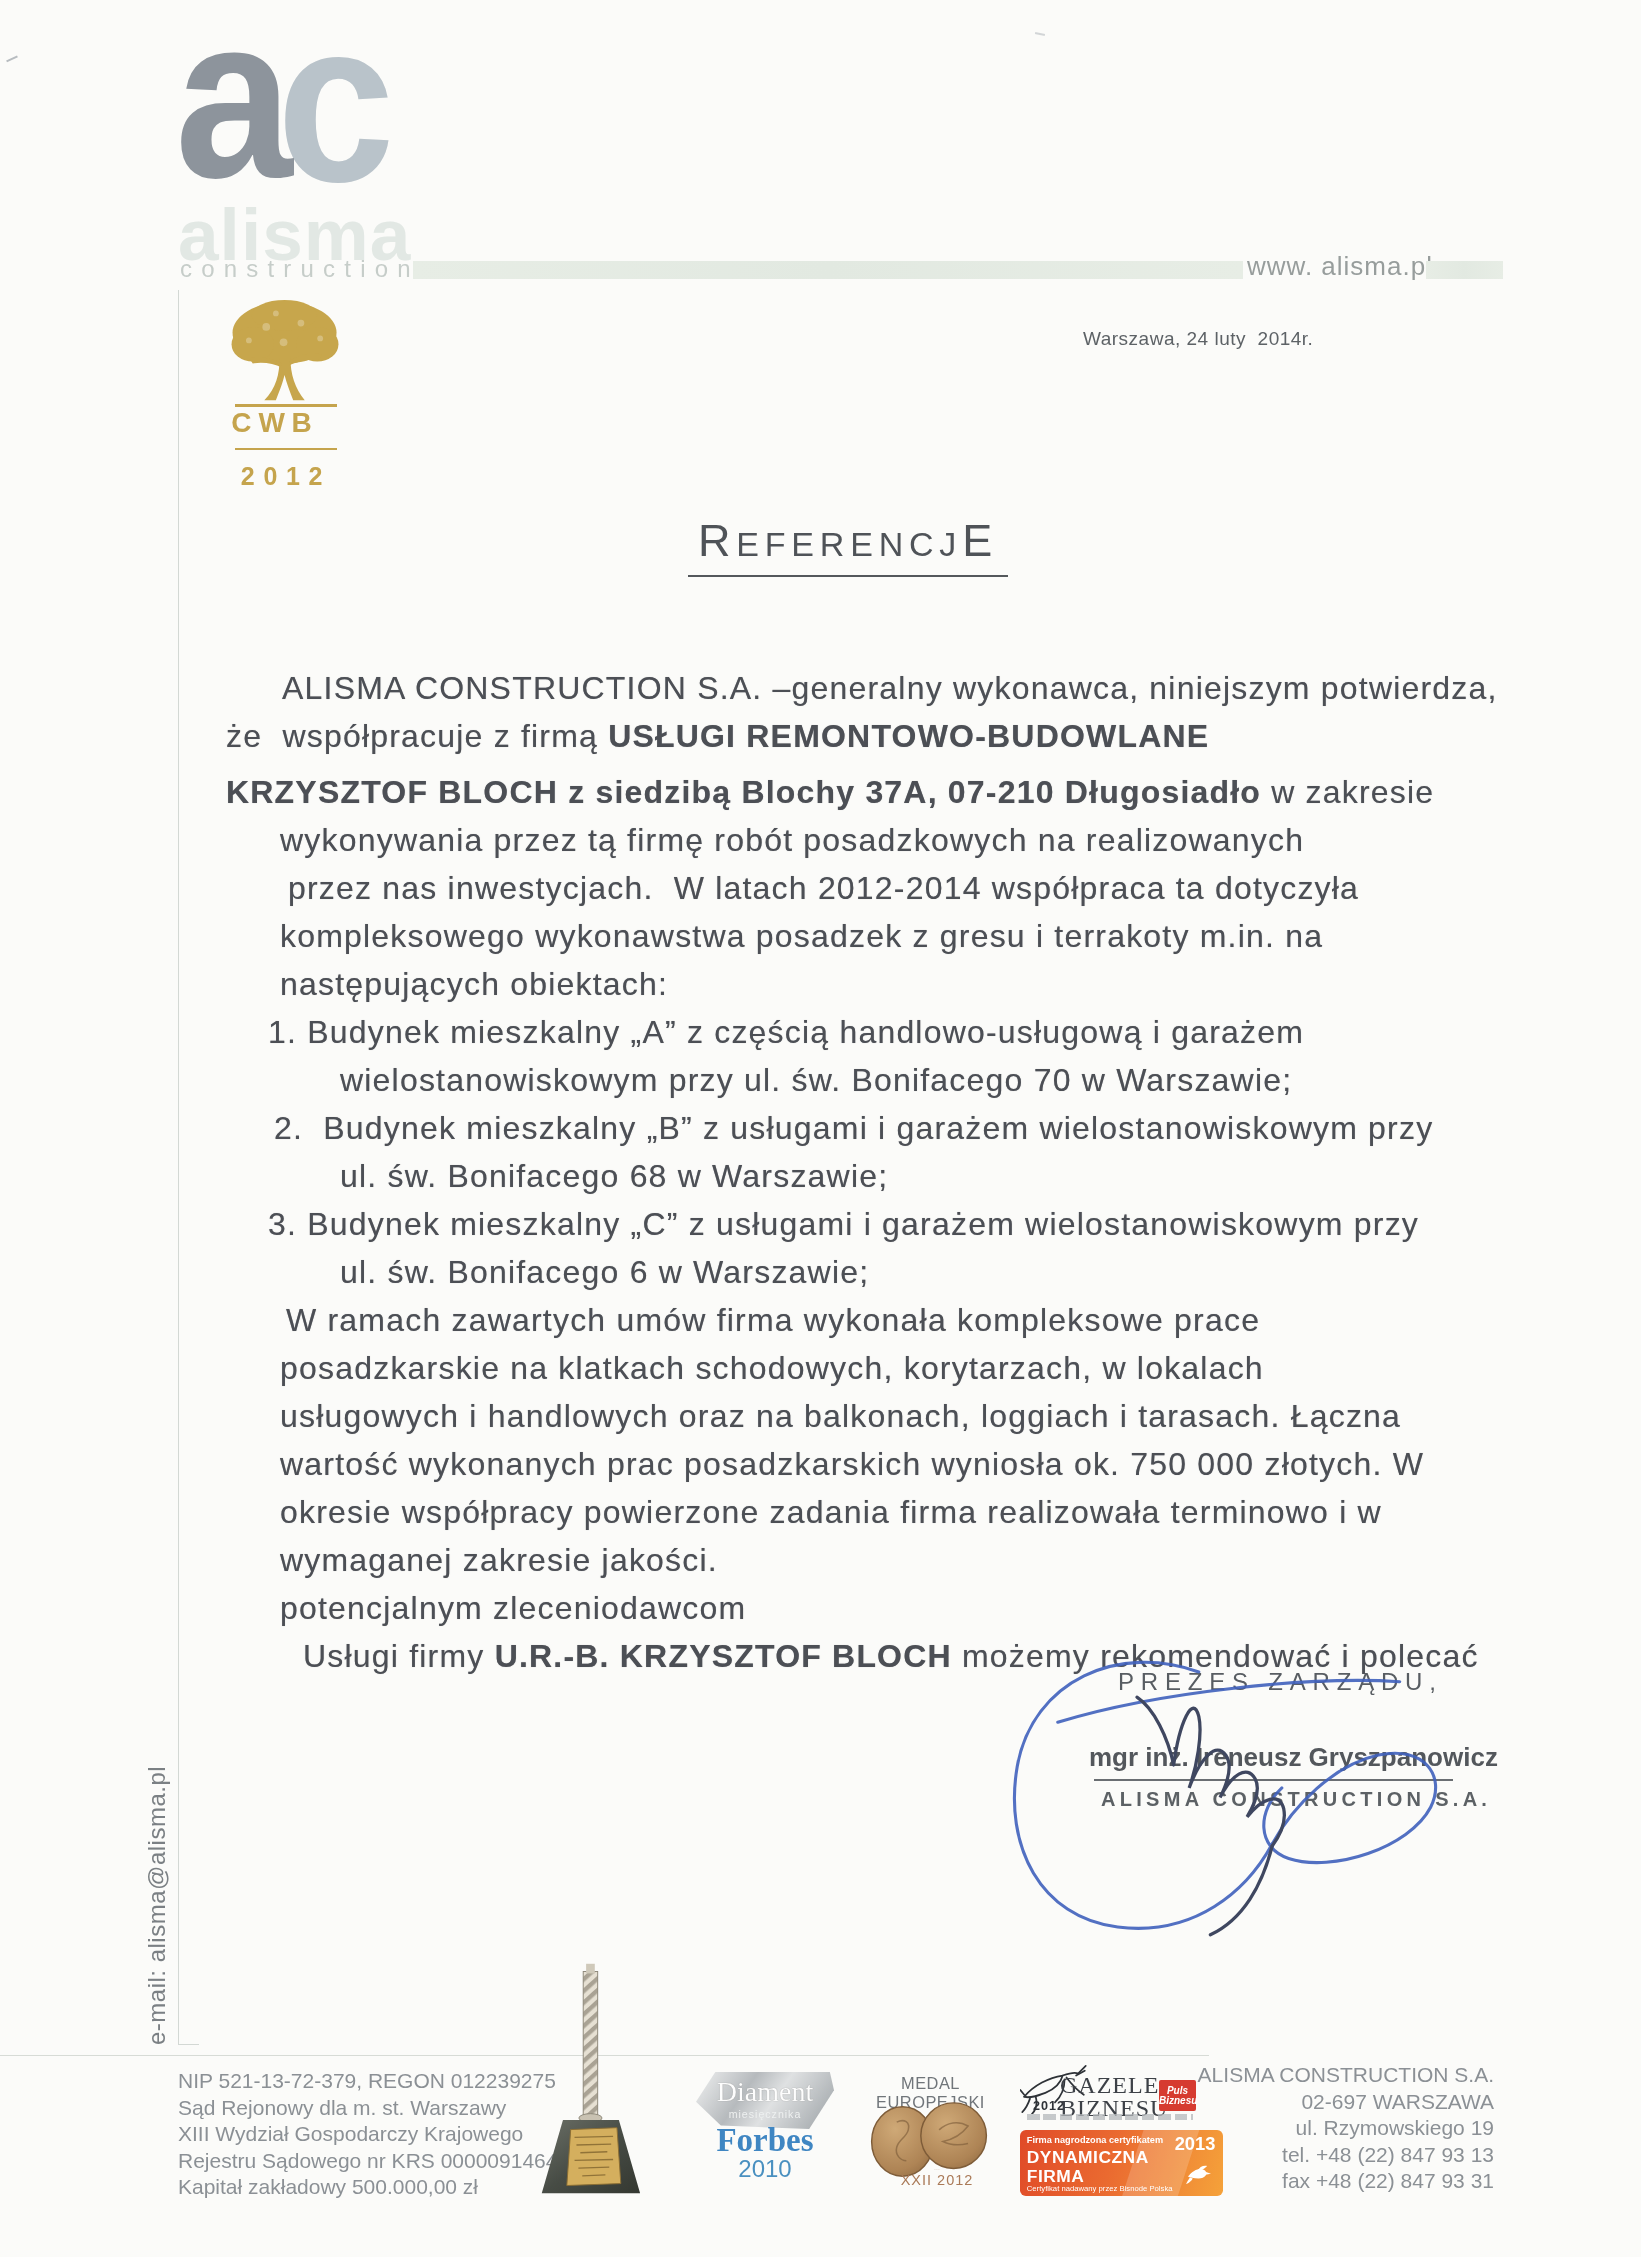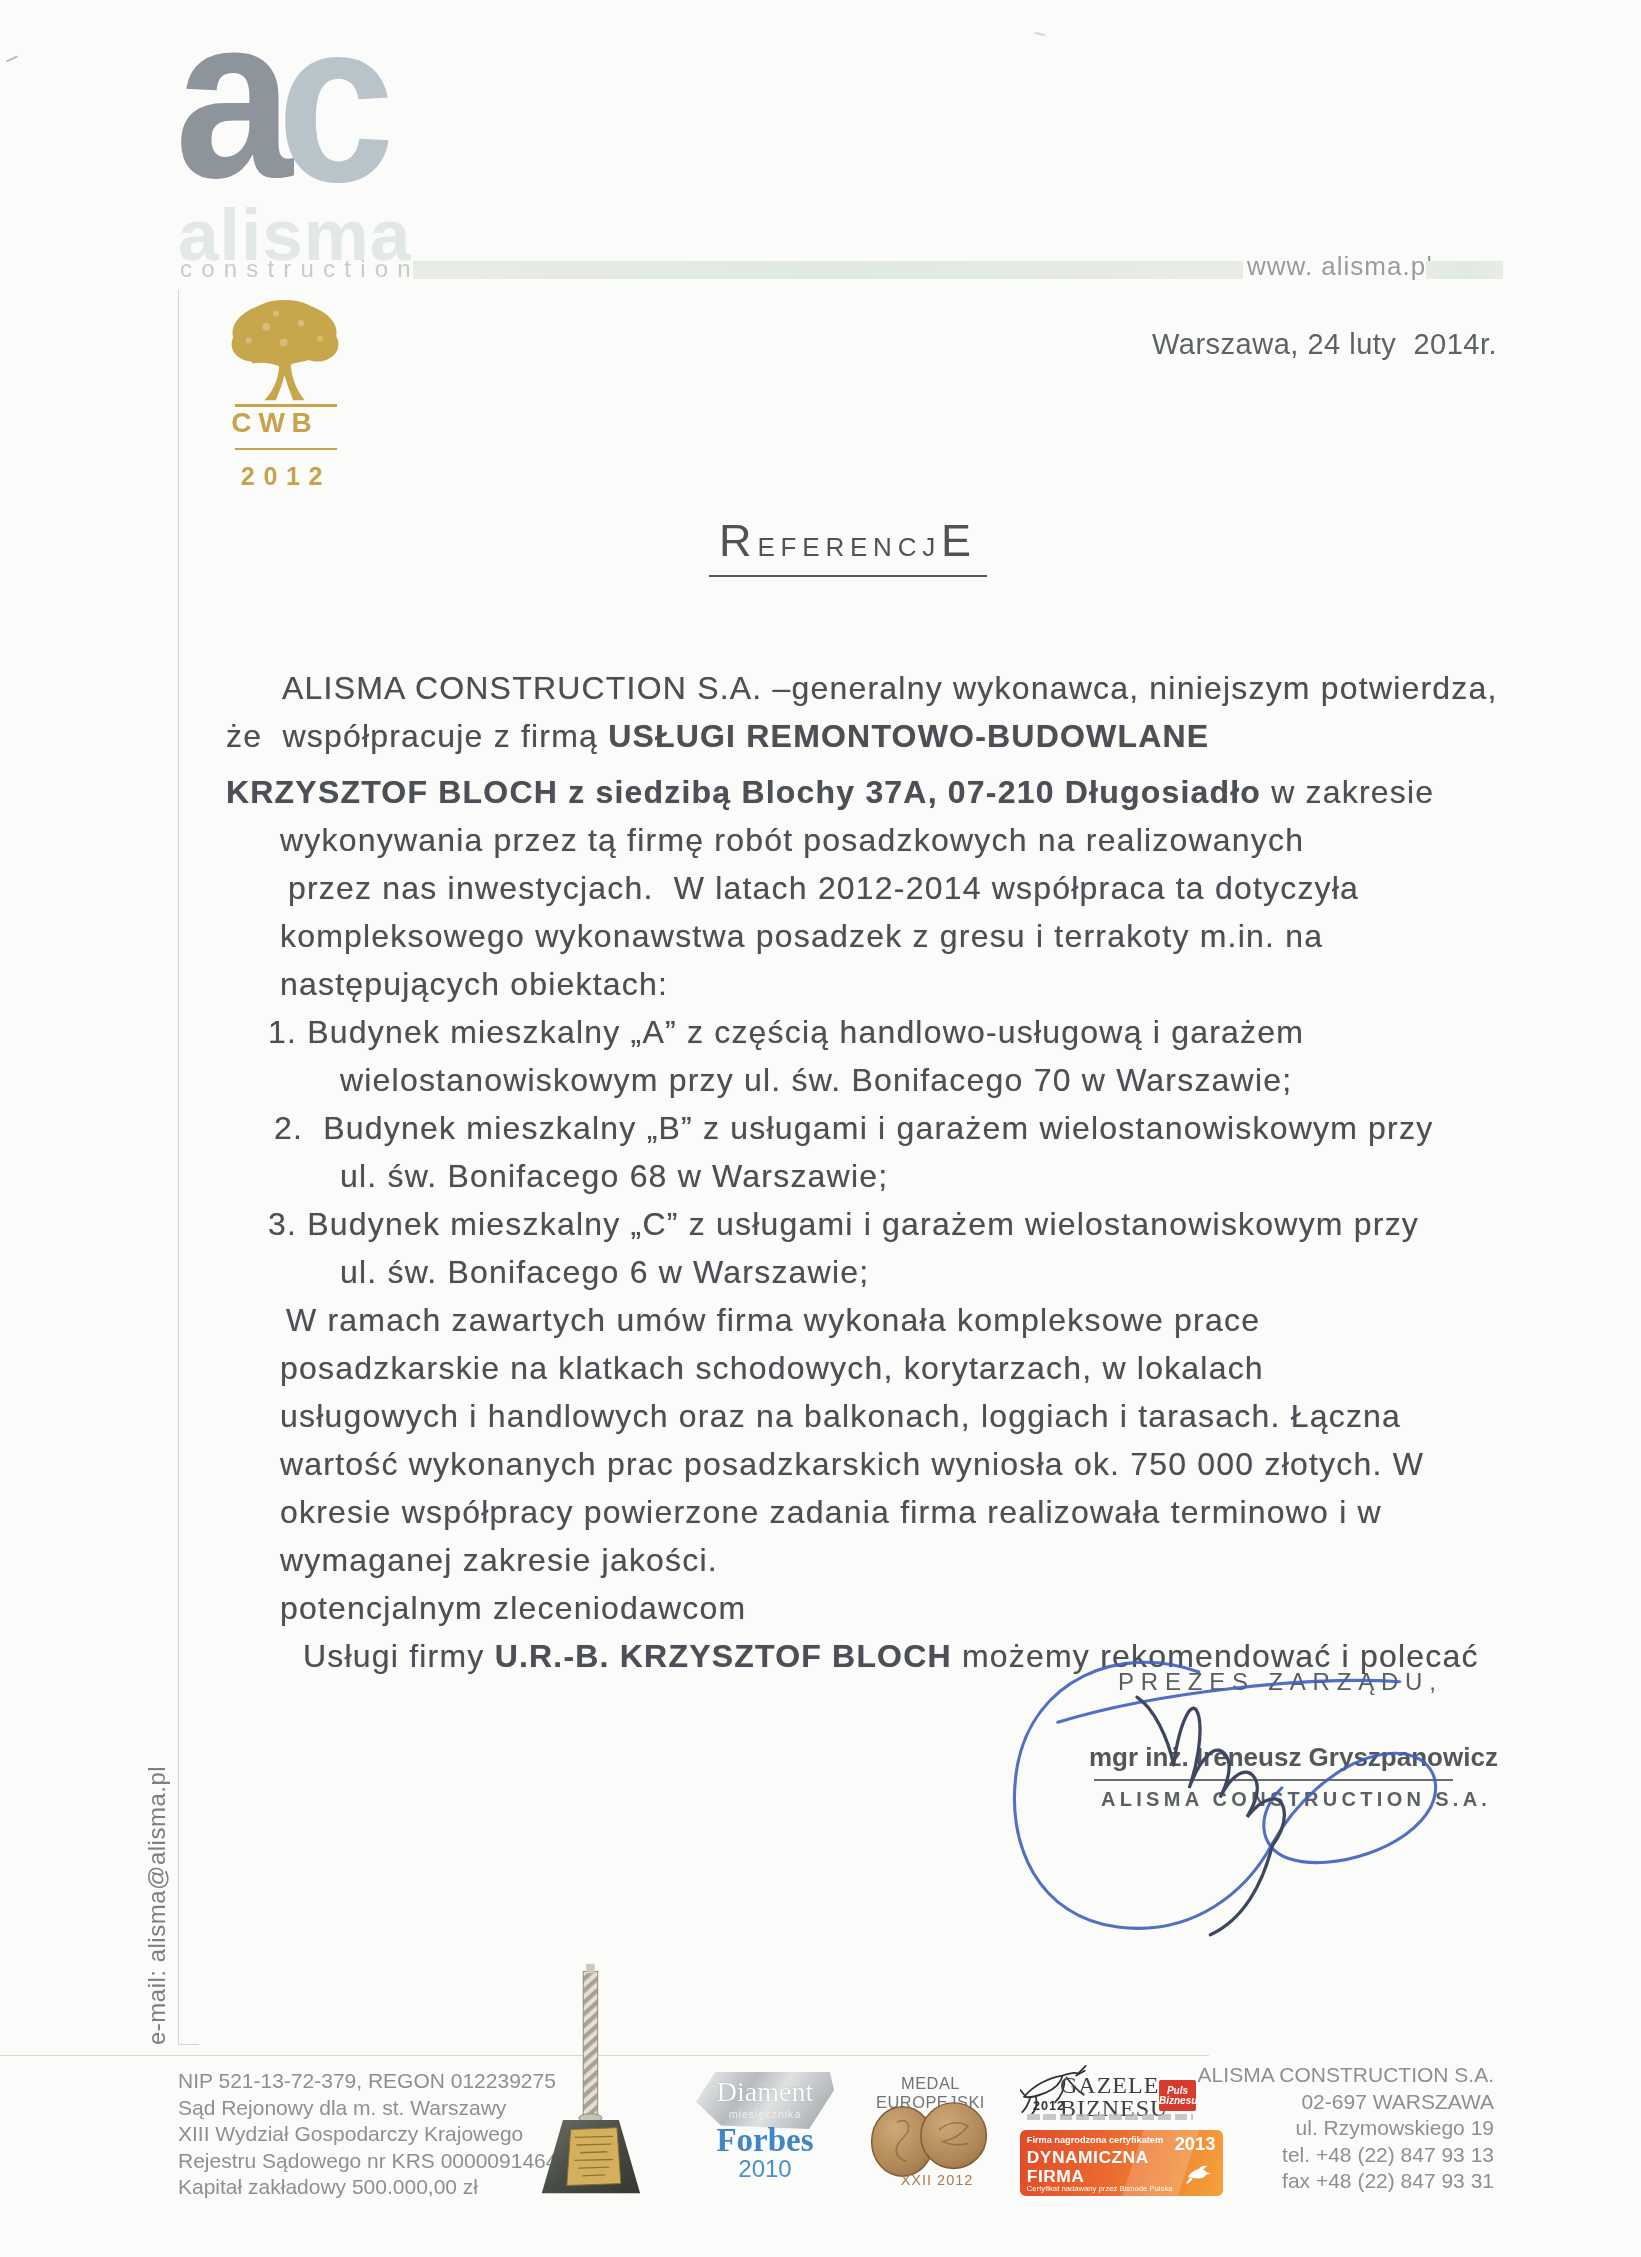--- a/index.html
+++ b/index.html
@@ -18,27 +18,27 @@
   .band1{left:413px;width:830px;}
   .band2{left:1426px;width:77px;}
   .www{position:absolute;left:1247px;top:251px;font-size:26px;color:#979d9c;letter-spacing:1px;}
   .cwb-line{position:absolute;left:235px;width:102px;background:#c5a44d;}
   .cwb-acr{position:absolute;left:216px;top:407px;width:118px;text-align:center;
            font-size:28px;font-weight:bold;letter-spacing:6.8px;color:#c5a44d;}
   .cwb-year{position:absolute;left:227px;top:462px;width:118px;text-align:center;
            font-size:25px;font-weight:bold;letter-spacing:8.7px;color:#c5a44d;}
 
   
-  .dateline{position:absolute;left:1152px;top:328px;font-size:29px;color:#5d6266;
+  .dateline{position:absolute;left:1083px;top:328px;font-size:19px;color:#5d6266;
             letter-spacing:0.5px;white-space:pre;}
   .doc-title{position:absolute;left:655px;top:515px;width:386px;text-align:center;}
   .doc-title .inner{display:inline-block;border-bottom:2.9px solid #54585c;padding:0 9.7px 7.7px;
             color:#4f5358;letter-spacing:5.8px;}
   .doc-title .cap{font-size:45px;}
-  .doc-title .mid{font-size:26px;margin-top:48px;}
+  .doc-title .mid{font-size:34px;margin-top:48px;}
 
   
   .letter-body{position:absolute;left:226px;top:664px;width:1284px;}
   .body-line{white-space:pre;font-size:32px;line-height:48px;color:#4c4f55;
              letter-spacing:1.2px;text-shadow:0 0 0.7px rgba(76,79,85,.55);}
   .body-line .b{font-weight:bold;}
 
   
   .stamp-role{position:absolute;left:1118px;top:1668px;font-size:24px;color:#585d62;
               letter-spacing:6.8px;white-space:pre;}

